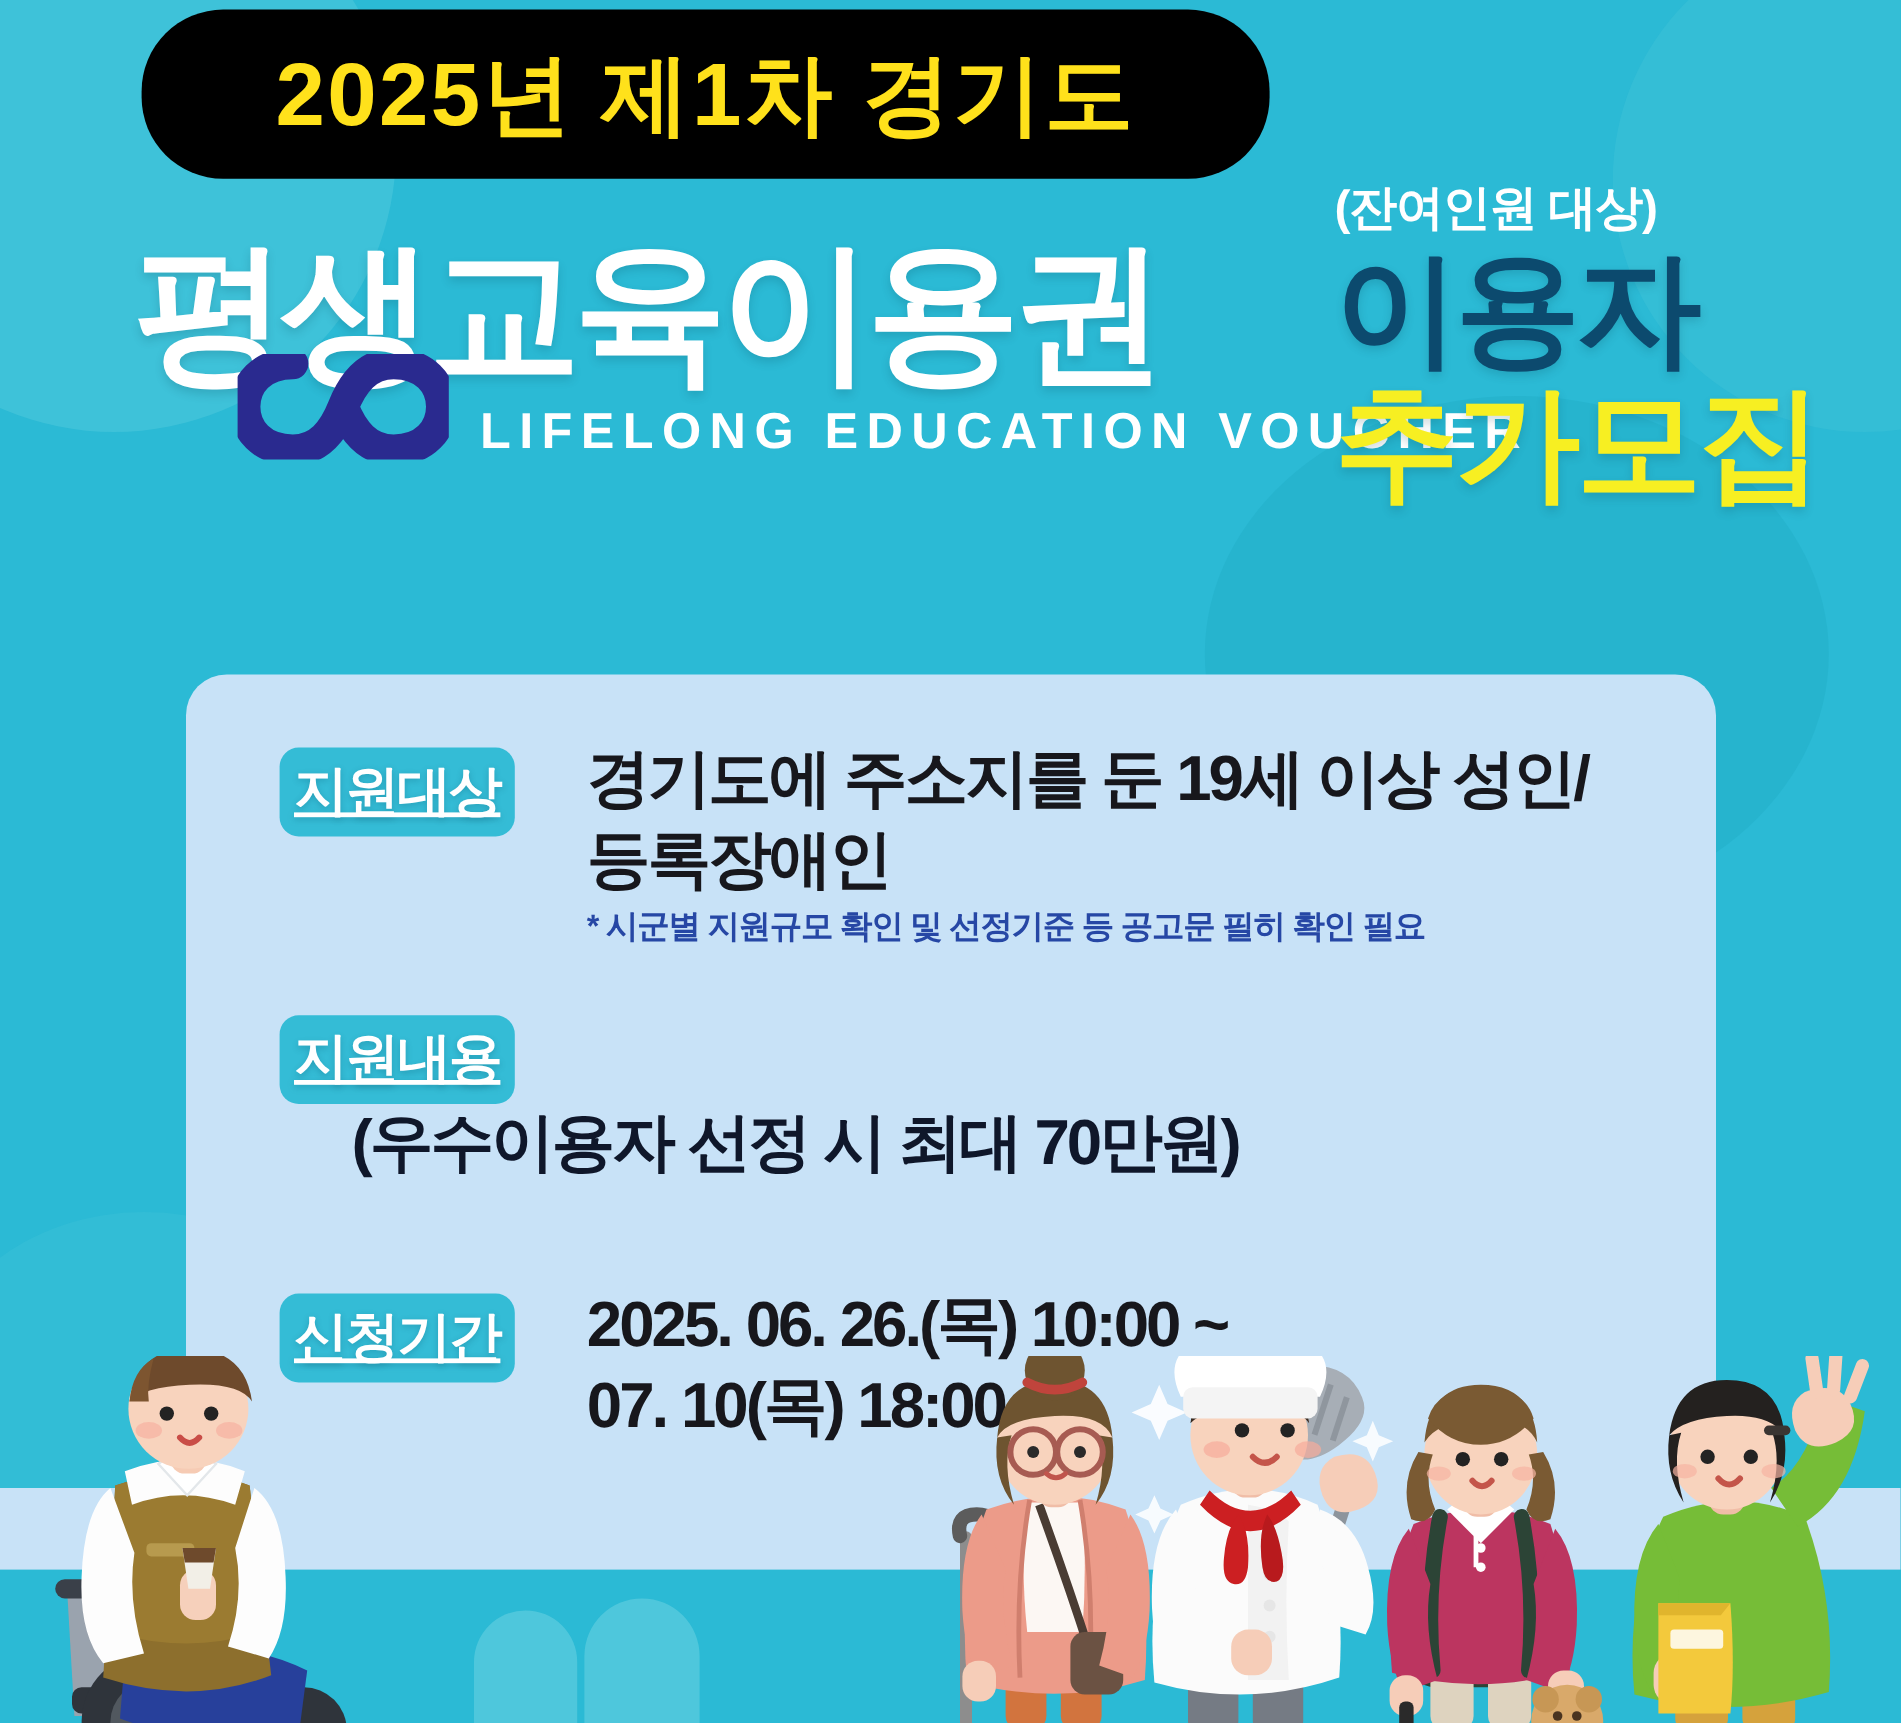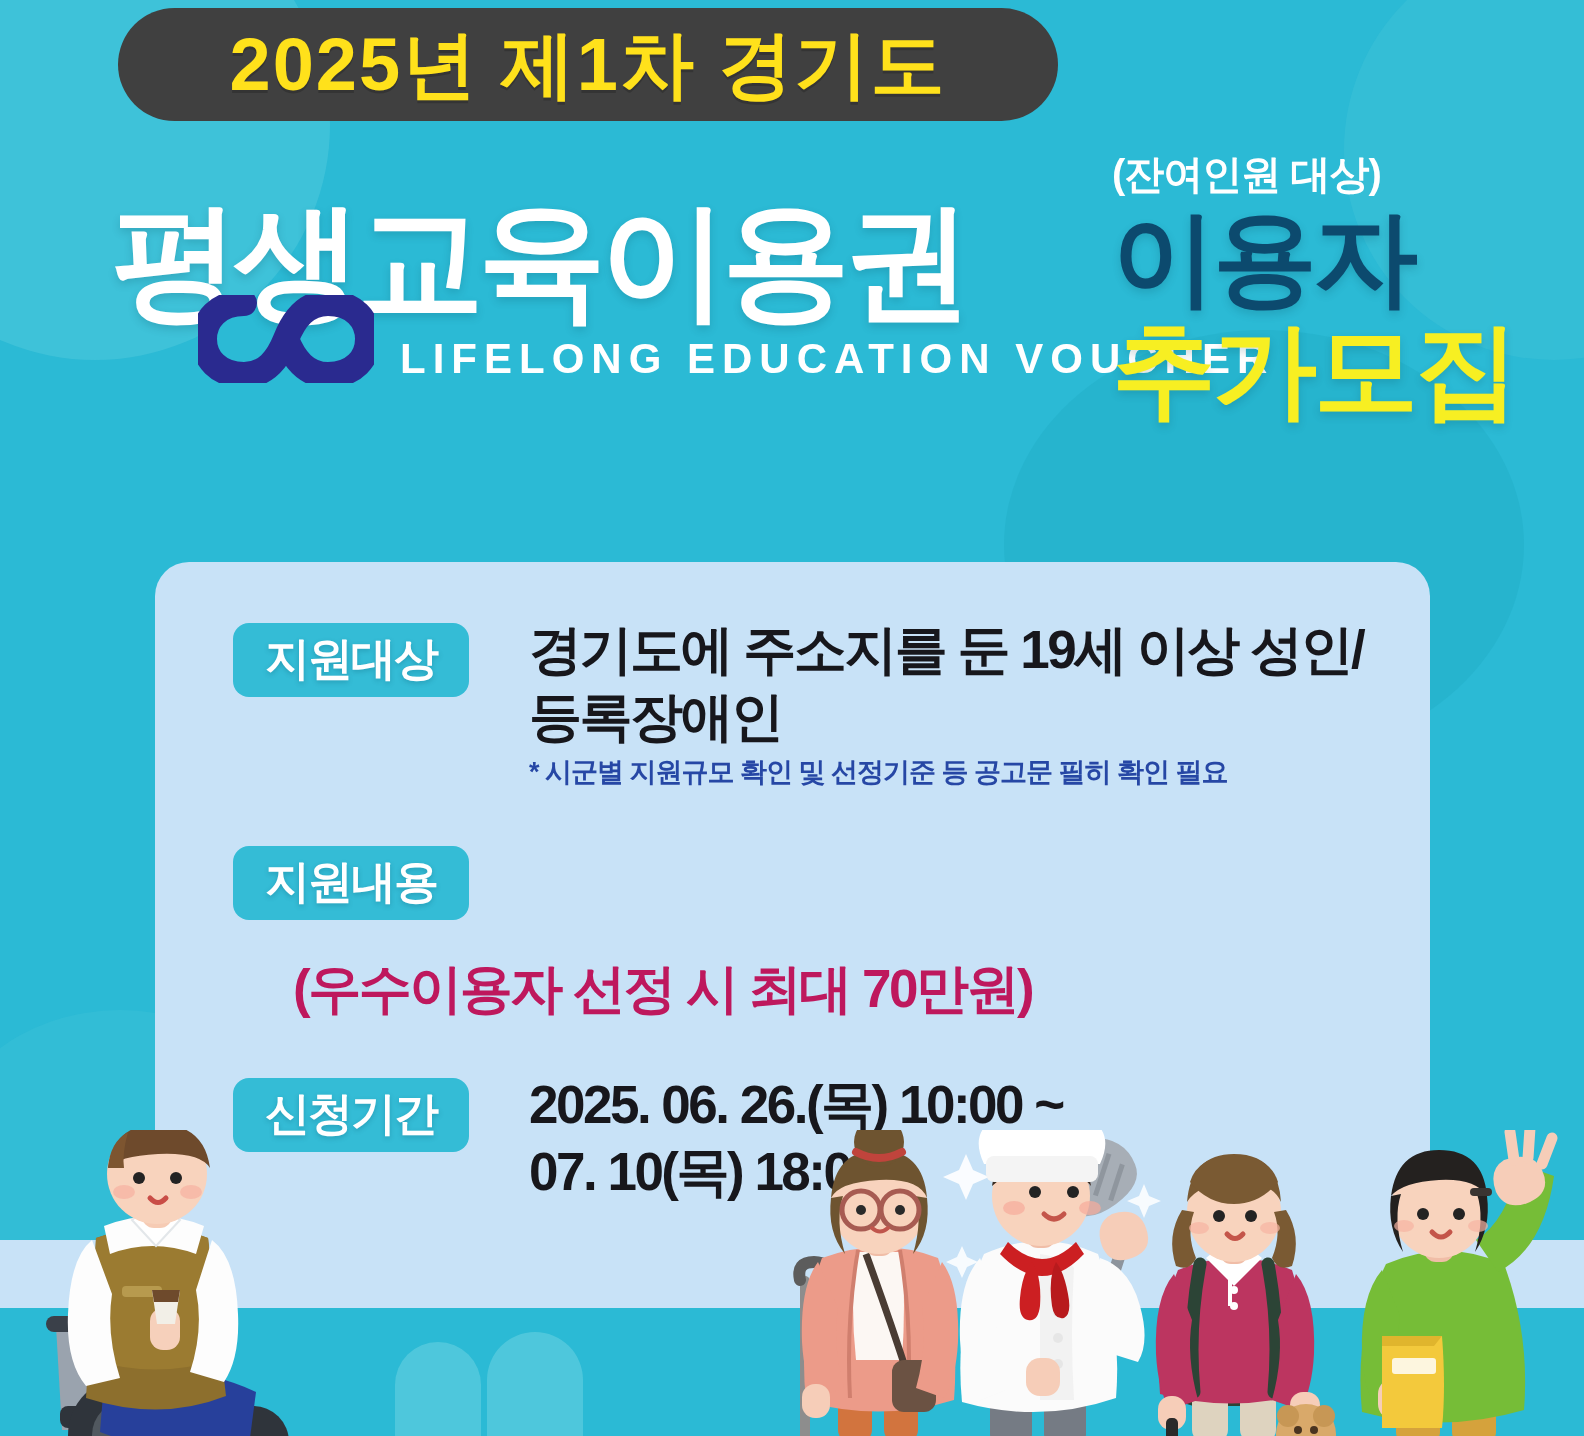--- a/index.html
+++ b/index.html
@@ -24,22 +24,22 @@
   .deco-tl { left:-140px; top:-110px; width:470px; height:470px; background:#45c4da; opacity:.75; }
   .deco-tr { right:-180px; top:-60px; width:420px; height:420px; background:#3ec1d8; opacity:.5; }
   .deco-mid-r { right:60px; top:330px; width:520px; height:430px; background:#23aec9; opacity:.55; }
   .deco-low-l { left:-60px; top:1010px; width:360px; height:300px; background:#3cc0d8; opacity:.45; }
   .deco-ground-a { left:395px; top:1342px; width:86px; height:130px; background:#57cadd; opacity:.8; border-radius:45px 45px 0 0; }
   .deco-ground-b { left:487px; top:1332px; width:96px; height:142px; background:#57cadd; opacity:.8; border-radius:48px 48px 0 0; }
 
   
   .header-pill {
     position:absolute; left:118px; top:8px;
-    width:940px; height:113px;
-    background:#404040;
+    width:940px; height:141px;
+    background:#000000;
     border-radius:68px;
     display:flex; align-items:center; justify-content:center;
     z-index:5;
   }
   .header-pill-text {
     color:#ffe11b;
     font-size:74px;
     font-weight:bold;
     letter-spacing:2px;
     line-height:1;
@@ -108,40 +108,41 @@
 
   .row { position:absolute; display:flex; align-items:flex-start; }
   .row-1 { left:78px; top:55px; }
   .row-2 { left:78px; top:278px;flex-direction:column; }
   .row-3 { left:78px; top:510px; }
 
   .badge {
     flex:0 0 auto;
     background:#34bcd6;
     border-radius:16px;
-    padding:13px 32px 16px;
+    padding:13px 12px 16px;
     color:#ffffff;
     font-size:45px;
     font-weight:bold;
     letter-spacing:-2px;
     line-height:1;
     white-space:nowrap;
     text-shadow:0 2px 5px rgba(0,70,95,.25);
     margin-top:6px;
+    text-decoration:underline;
   }
   .row-body { margin-left:60px; }
   .body-line {
     color:#17171c;
     font-size:53px;
     font-weight:bold;
     letter-spacing:-2.5px;
     line-height:1.26;
     white-space:nowrap;
   }
-  .body-line.navy { color:#be185d;margin-top:36px; }
+  .body-line.navy { color:#0f172a; }
   .note-line {
     color:#2647a5;
     font-size:27px;
     font-weight:bold;
     letter-spacing:-1px;
     line-height:1.3;
     margin-top:4px;
     white-space:nowrap;
   }
 

